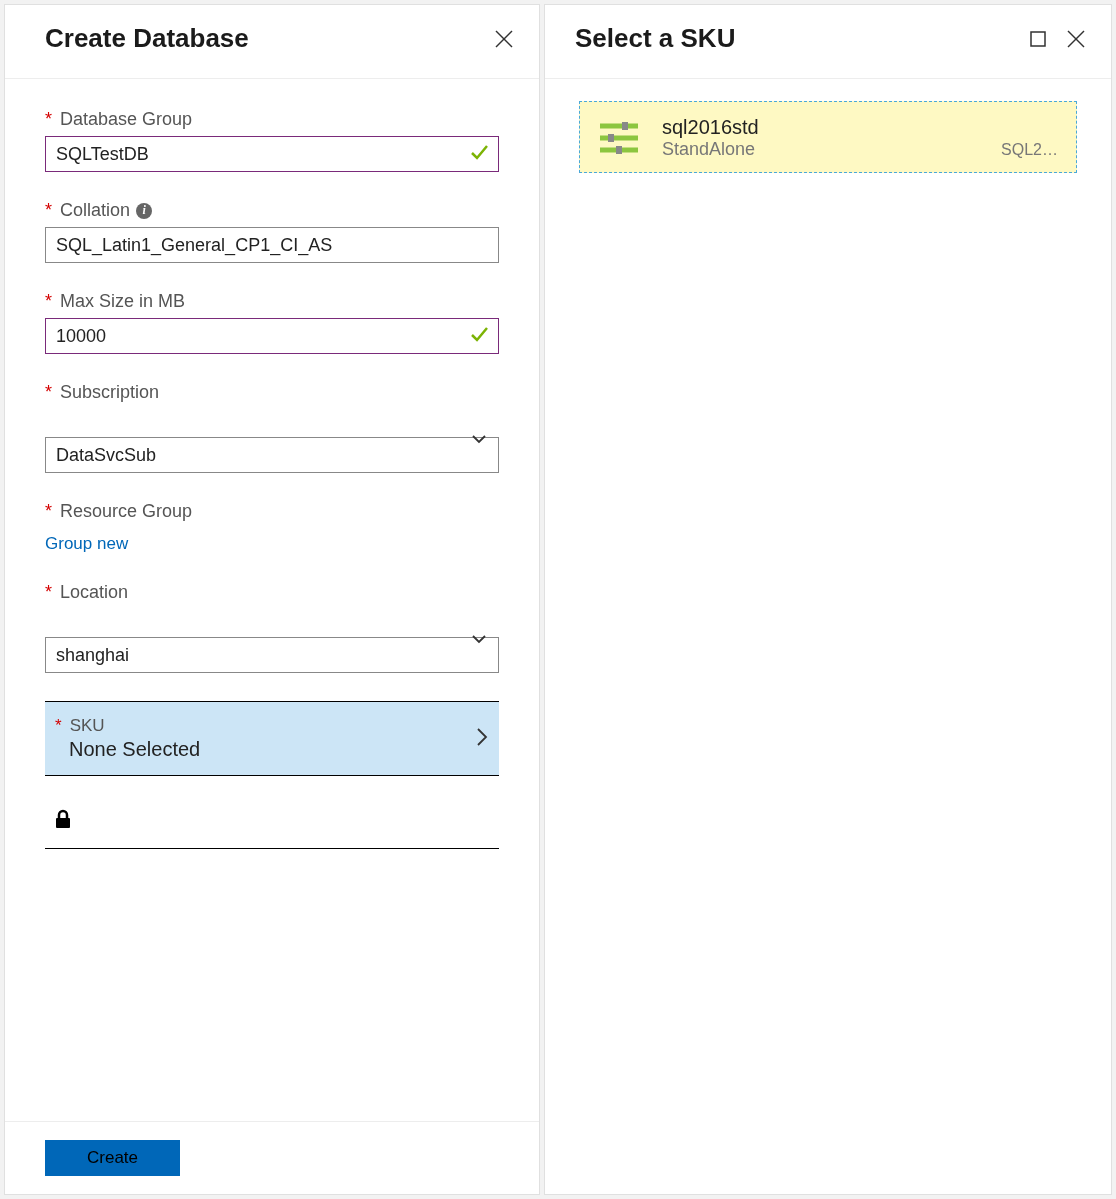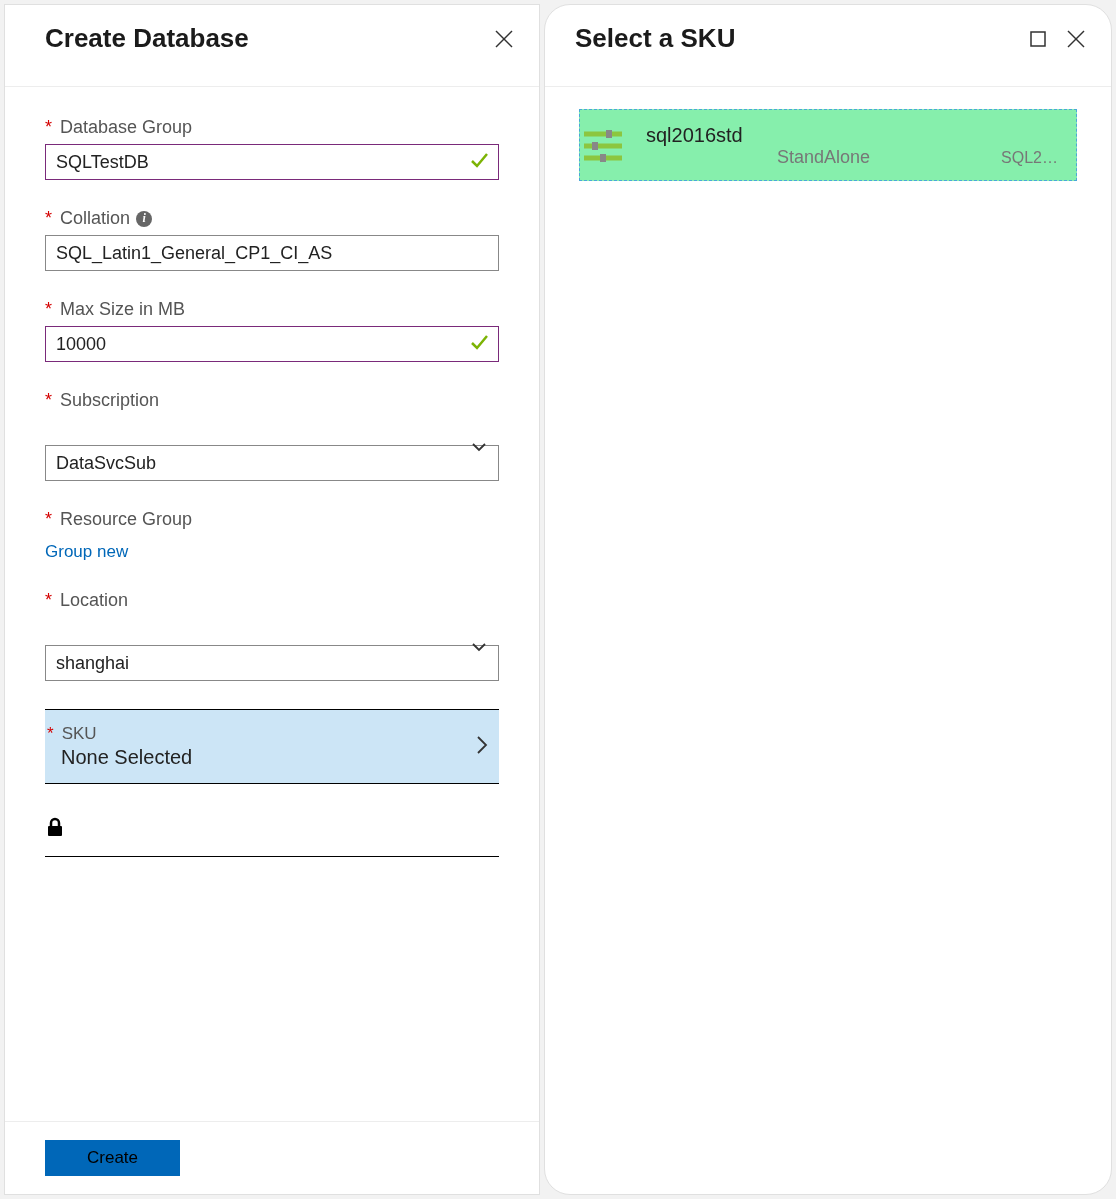--- a/index.html
+++ b/index.html
@@ -12,25 +12,25 @@
     padding: 4px;
   }
   .panel {
     background: #fff;
     border: 1px solid #e0e0e0;
     display: flex;
     flex-direction: column;
     height: 100%;
   }
   .panel-left { width: 536px; margin-right: 4px; }
-  .panel-right { flex: 1; border-radius: 26px; }
+  .panel-right { flex: 1; }
   .panel-header {
     display: flex;
     align-items: center;
-    padding: 18px 24px 32px 40px;
+    padding: 18px 24px 24px 40px;
     border-bottom: 1px solid #ededed;
   }
   .panel-right .panel-header { padding-left: 30px; }
   .panel-title {
     font-size: 26px;
     font-weight: 600;
     color: #1b1b1b;
     flex: 1;
   }
   .icon-btn {
@@ -98,21 +98,21 @@
   .link {
     color: #0067b8;
     font-size: 17px;
     margin-top: 6px;
     display: inline-block;
     cursor: pointer;
   }
   .row-select {
     border-top: 1px solid #000;
     border-bottom: 1px solid #000;
-    padding: 14px 10px 14px 0;
+    padding: 14px 10px 14px 8px;
     display: flex;
     align-items: center;
     cursor: pointer;
     margin-left: -0px;
     margin-right: -0px;
     justify-content: space-between;
   }
   .row-select.active { background: #cce5f6; }
   .row-select-body { flex: 1; padding-left: 16px; }
   .row-select-label { font-size: 17px; color:#555; }
@@ -126,30 +126,30 @@
   .btn-primary {
     background: #0067b8;
     color: #000000;
     border: none;
     font-size: 17px;
     padding: 8px 42px;
     cursor: pointer;
   }
   .sku-card {
     border: 1px dashed #4aa8d8;
-    background: #86efac;
-    padding: 14px 18px 12px 2px;
+    background: #fef9c3;
+    padding: 14px 18px 12px 18px;
     display: flex;
     align-items: center;
     cursor: pointer;
   }
   .sku-icon { margin-right: 22px; }
   .sku-text { flex: 1; display: flex; flex-wrap: wrap; align-items: baseline;}
   .sku-name { font-size: 20px; color: #222; width:100%; }
-  .sku-sub { font-size: 18px; color: #777; flex:1;text-align:center;}
+  .sku-sub { font-size: 18px; color: #777; flex:1;}
   .sku-tag { font-size: 16px; color: #777; }
   .lock-icon { color:#000; }
 </style>
 </head>
 <body>
 
 <div class="panel panel-left">
   <div class="panel-header">
     <div class="panel-title">Create Database</div>
     <div class="icon-btn">

